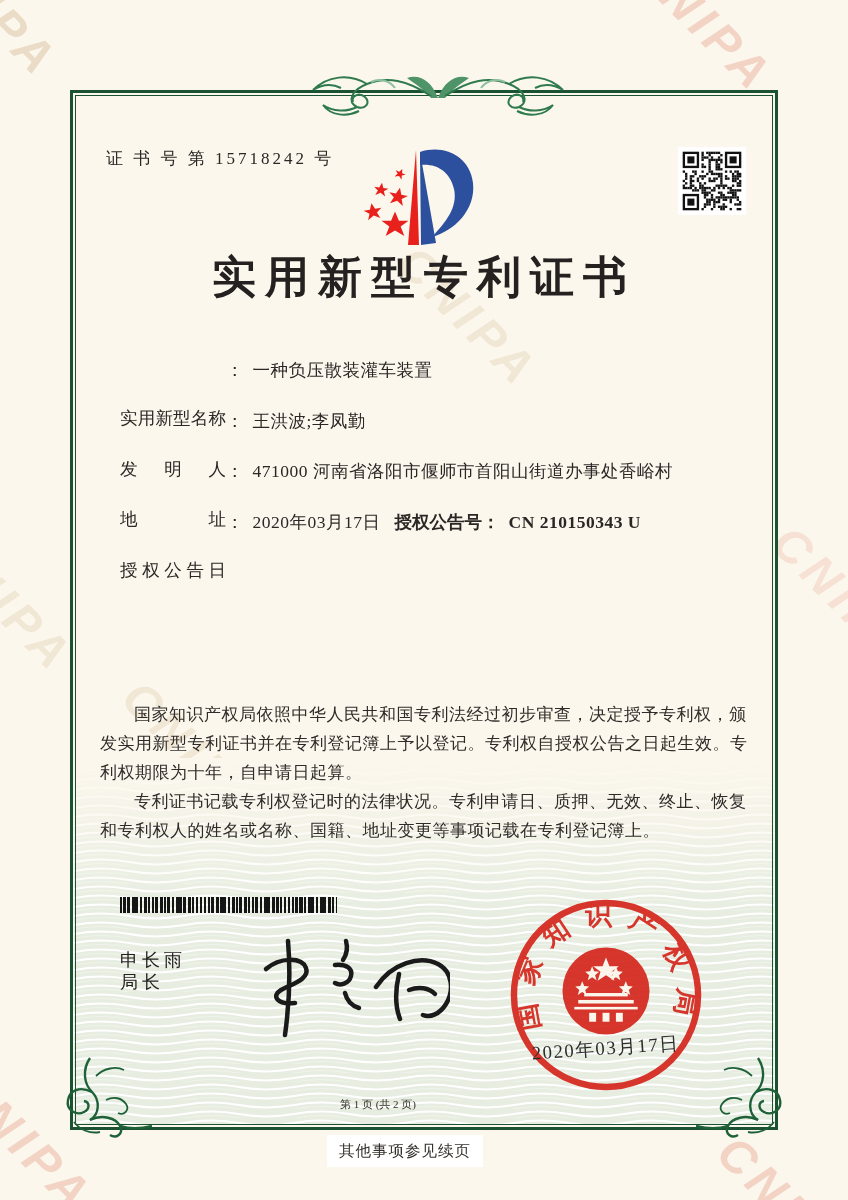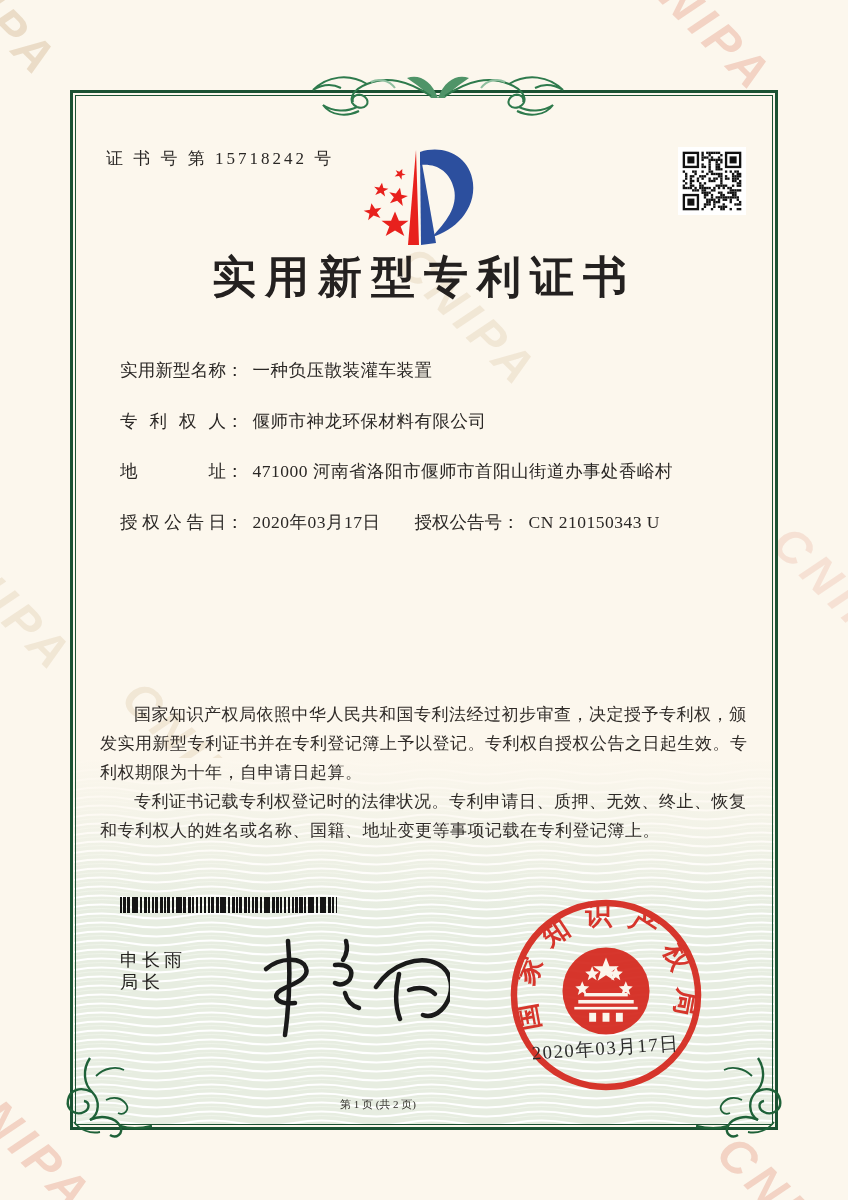--- a/index.html
+++ b/index.html
@@ -22,24 +22,24 @@
 
   .abs{position:absolute;}
 
   .cert-no{left:106px;top:147px;font-size:17px;letter-spacing:3px;color:#2a2725;}
 
   .title{left:74px;top:248px;width:700px;text-align:center;font-size:44px;font-weight:bold;
          letter-spacing:9px;color:#242120;font-family:Liberation Serif, serif;}
 
   .fields{left:120px;top:358px;width:580px;font-size:17.5px;color:#2a2725;}
   .frow{height:50.5px;white-space:nowrap;}
-  .flabel{display:inline-block;width:106px;text-align:justify;text-align-last:justify;vertical-align:top;}
+  .flabel{display:inline-block;width:106px;text-align:justify;text-align-last:justify;vertical-align:top;margin-top:48px;}
   .fcolon{display:inline-block;margin-right:9px;}
   .fvalue{letter-spacing:.5px;}
-  .fcol2{margin-left:34px;}
+  .fcol2{margin-left:14px;font-weight:bold;}
 
   .body-text{left:100px;top:700px;width:652px;font-size:17px;line-height:29px;
              color:#2f2b28;letter-spacing:.5px;}
   .body-text p{margin:0;text-indent:2em;}
 
   .barcode{left:120px;top:897px;width:217px;height:16px;
     background:
       repeating-linear-gradient(90deg,#151515 0 2px,rgba(0,0,0,0) 2px 4px),
       repeating-linear-gradient(90deg,#151515 0 1px,rgba(0,0,0,0) 1px 7px),
       repeating-linear-gradient(90deg,rgba(0,0,0,0) 0 3px,#151515 3px 5px,rgba(0,0,0,0) 5px 11px);}
@@ -368,21 +368,21 @@
       <rect x="4" y="22" width="3" height="3" fill="#111"></rect>
     </svg>
 
   <div class="abs title">实用新型专利证书</div>
 
   <div class="abs fields">
     <div class="frow">
       <span class="flabel">实用新型名称</span><span class="fcolon">：</span><span class="fvalue">一种负压散装灌车装置</span>
     </div>
     <div class="frow">
-      <span class="flabel">专利权人</span><span class="fcolon">：</span><span class="fvalue">偃师市神龙环保材料有限公司</span>
+      <span class="flabel">发明人</span><span class="fcolon">：</span><span class="fvalue">王洪波;李凤勤</span>
     </div>
     <div class="frow">
       <span class="flabel">地址</span><span class="fcolon">：</span><span class="fvalue">471000 河南省洛阳市偃师市首阳山街道办事处香峪村</span>
     </div>
     <div class="frow">
       <span class="flabel">授权公告日</span><span class="fcolon">：</span><span class="fvalue">2020年03月17日</span><span class="fcol2"><span>授权公告号</span><span class="fcolon">：</span><span class="fvalue">CN 210150343 U</span></span>
     </div>
   </div>
 
   <div class="abs body-text">
@@ -429,14 +429,15 @@
         <rect x="83" y="118" width="7" height="9"></rect>
         <rect x="96.5" y="118" width="7" height="9"></rect>
         <rect x="110" y="118" width="7" height="9"></rect>
       </g>
     </g>
     <text x="100" y="160" text-anchor="middle" font-size="19" fill="#1c1c1c" letter-spacing="1.5" transform="rotate(-4 100 160)" font-family="Liberation Serif, DejaVu Serif, serif">2020年03月17日</text>
   </svg>
 
   <div class="abs page-footer">第 1 页 (共 2 页)</div>
 
+  <div class="abs cont-note">其他事项参见续页</div>
 
 </div>
 
 </body></html>

